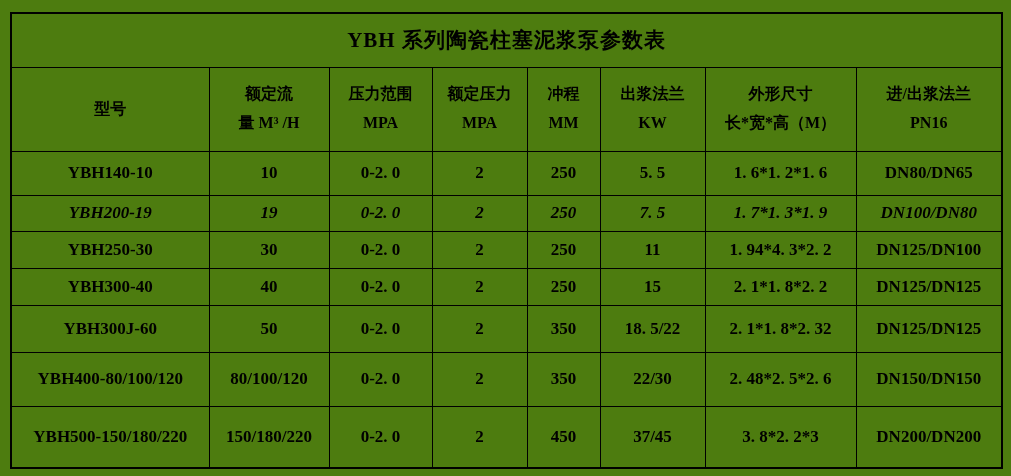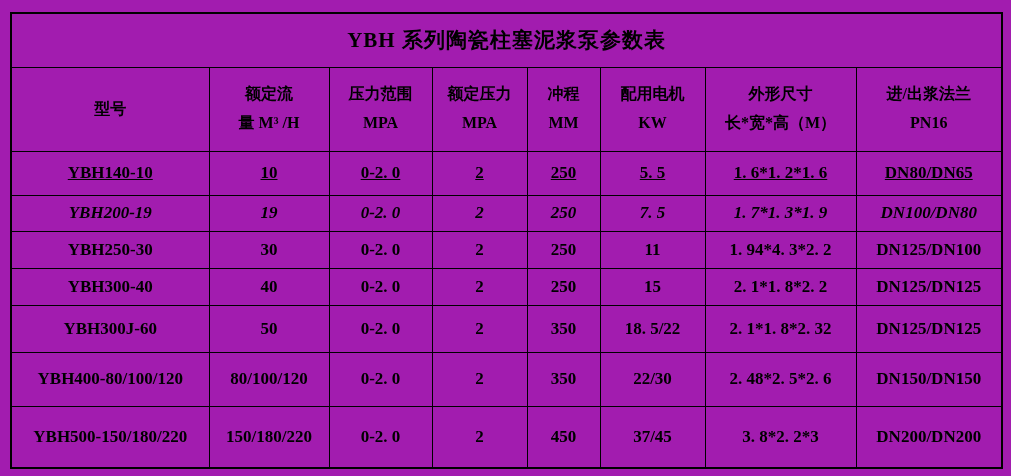--- a/index.html
+++ b/index.html
@@ -8,21 +8,21 @@
     padding: 0;
     background: #ffffff;
     width: 1011px;
     height: 476px;
     font-family: "Liberation Serif", "DejaVu Serif", serif;
     color: #000000;
   }
   .page {
     width: 1011px;
     height: 476px;
-    background: #a21caf;
+    background: #4d7c0f;
     position: relative;
   }
   table.params-table {
     position: absolute;
     left: 10px;
     top: 12px;
     width: 991px;
     border-collapse: collapse;
     table-layout: fixed;
     border: 2px solid #000000;
@@ -47,21 +47,21 @@
     height: 84px;
     font-size: 16px;
     line-height: 1.8;
     font-weight: bold;
   }
   tr.header-row .hdr-line { white-space: nowrap; }
   tbody td {
     font-size: 17px;
     white-space: nowrap;
   }
-  tbody tr:nth-child(1) td { height: 44px; text-decoration: underline; }
+  tbody tr:nth-child(1) td { height: 44px; }
   tbody tr:nth-child(2) td { height: 36px; font-style: italic; }
   tbody tr:nth-child(3) td { height: 37px; }
   tbody tr:nth-child(4) td { height: 37px; }
   tbody tr:nth-child(5) td { height: 47px; text-align: center; }
   tbody tr:nth-child(6) td { height: 54px; }
   tbody tr:nth-child(7) td { height: 62px; }
   col.c1 { width: 198px; }
   col.c2 { width: 120px; }
   col.c3 { width: 103px; }
   col.c4 { width: 95px;  }
@@ -104,21 +104,21 @@
         </th>
         <th>
           <div class="hdr-line">额定压力</div>
           <div class="hdr-line">MPA</div>
         </th>
         <th>
           <div class="hdr-line">冲程</div>
           <div class="hdr-line">MM</div>
         </th>
         <th>
-          <div class="hdr-line">配用电机</div>
+          <div class="hdr-line">出浆法兰</div>
           <div class="hdr-line">KW</div>
         </th>
         <th>
           <div class="hdr-line">外形尺寸</div>
           <div class="hdr-line">长*宽*高（M）</div>
         </th>
         <th>
           <div class="hdr-line">进/出浆法兰</div>
           <div class="hdr-line">PN16</div>
         </th>

